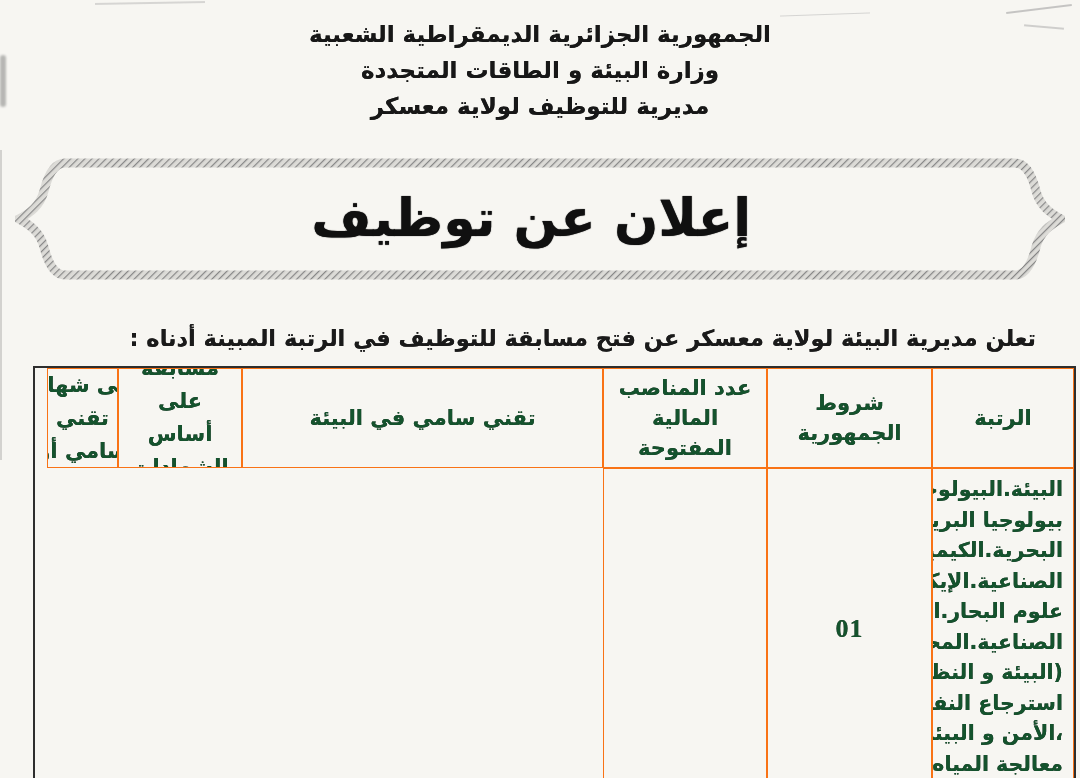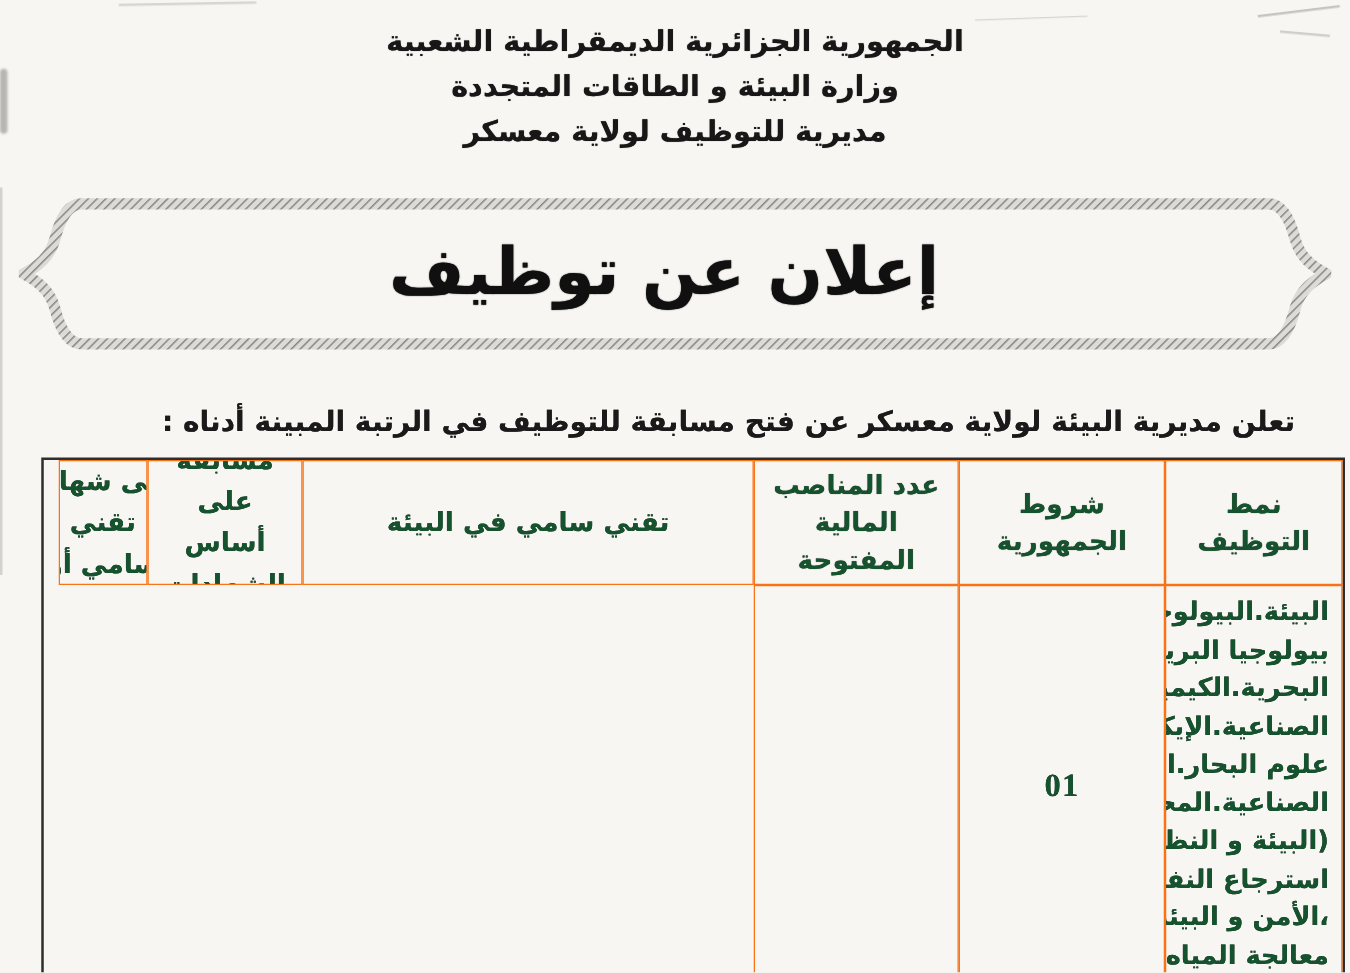--- a/index.html
+++ b/index.html
@@ -156,21 +156,21 @@
                C 15 63, 25 56, 29 41
                C 33 25, 40 13, 50 13 Z" fill="none" stroke="url(#hatch)" stroke-width="9"></path>
     </svg>
     <div class="banner-title">إعلان عن توظيف</div>
   </div>
 
   <div class="announce">تعلن مديرية البيئة لولاية معسكر عن فتح مسابقة للتوظيف في الرتبة المبينة أدناه :</div>
 
   <div class="jobs-table">
 
-    <div class="cell hdr">نمط التوظيف</div>
+    <div class="cell hdr">الرتبة</div>
     <div class="cell hdr">شروط الجمهورية</div>
     <div class="cell hdr">عدد المناصب المالية المفتوحة</div>
 
     <div class="cell body-txt">تقني سامي في البيئة</div>
     <div class="cell body-txt">مسابقة على أساس الشهادات</div>
     <div class="cell body-txt">المترشحون الحائزون على شهادة تقني سامي أو شهادة معادلة لها</div>
     <div class="cell specialty">البيئة.البيولوجيا و المكرو بيولوجيا البرية و البحرية.الكيمياء.الهندسة الصناعية.الإيكولوجيا.الجيولوجيا. علوم البحار.الكيمياء الصناعية.المحيط و النظافة (البيئة و النظافة ) .تسيير و استرجاع النفايات.النظافة ،الأمن و البيئة . حماية النباتات . معالجة المياه. حماية البيئة.هندسة كيميائية.هندسة الطرائق الصناعية.الهندسة البحرية. معالجة المياه و السوائل الصناعية.</div>
     <div class="cell body-txt positions-num">01</div>
     <div class="cell body-txt"></div>
   </div>

